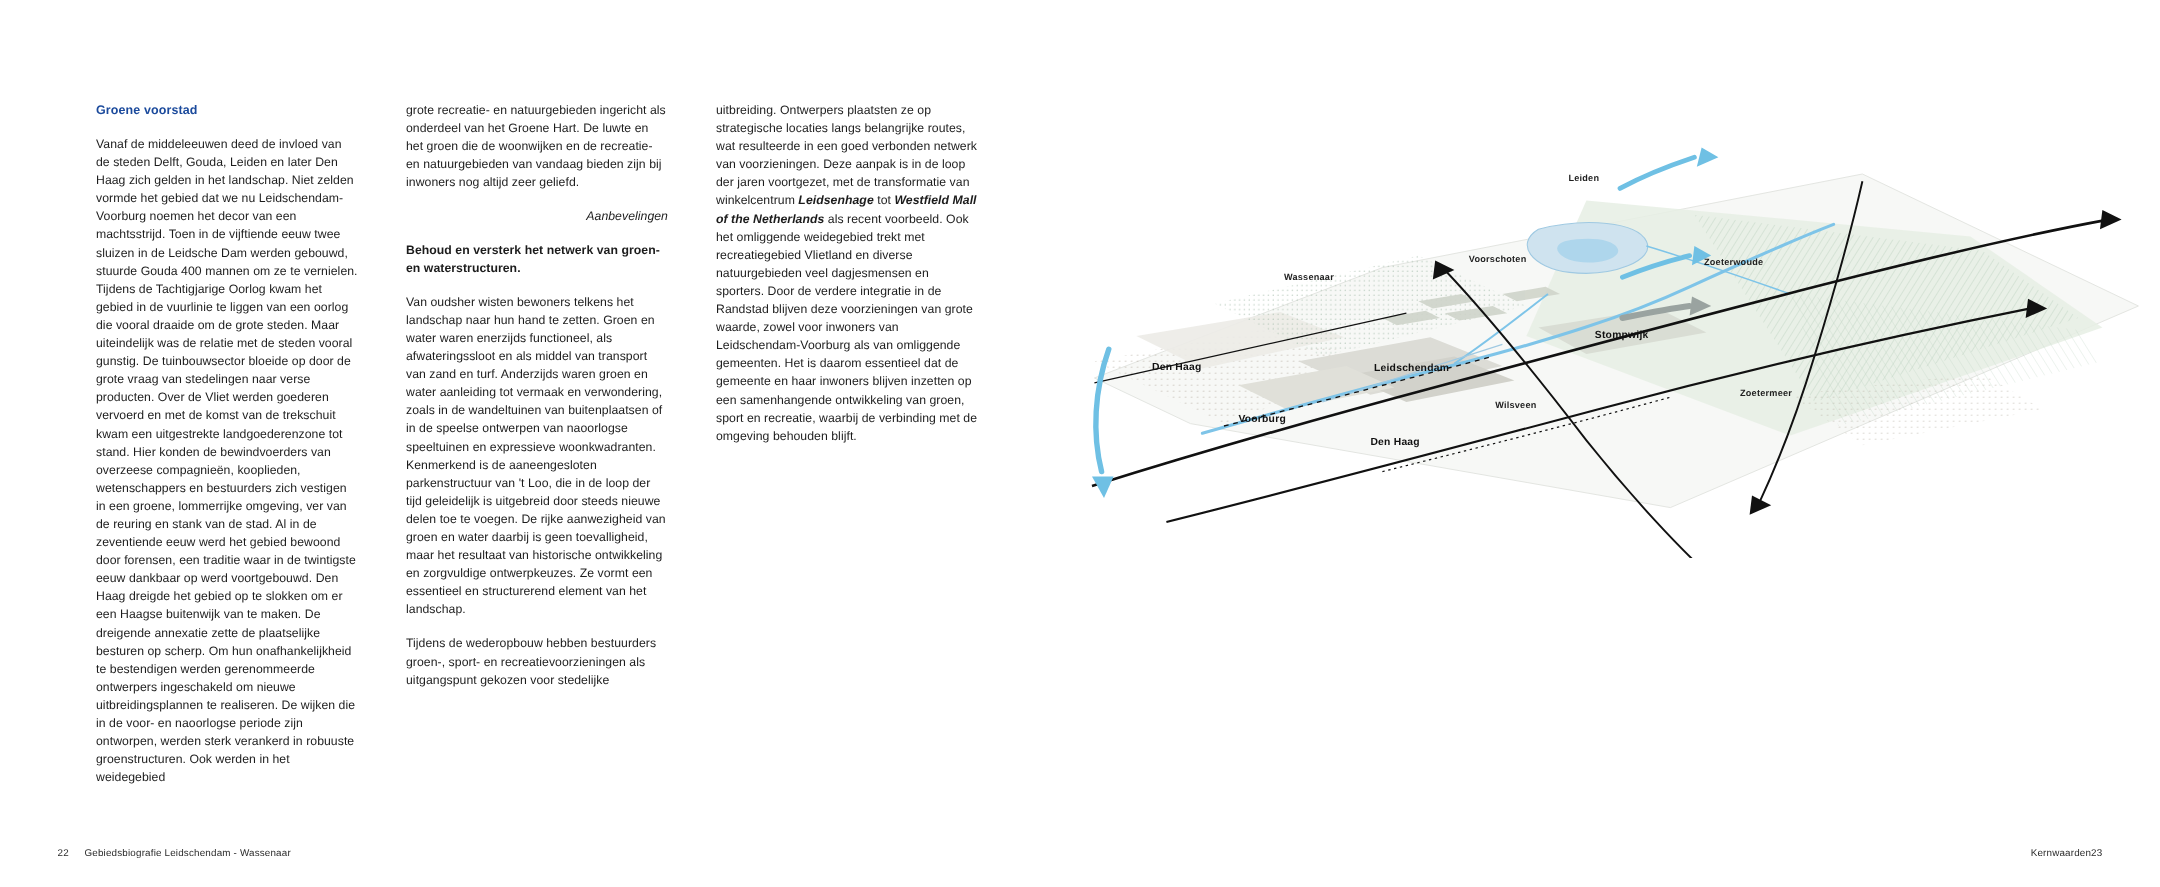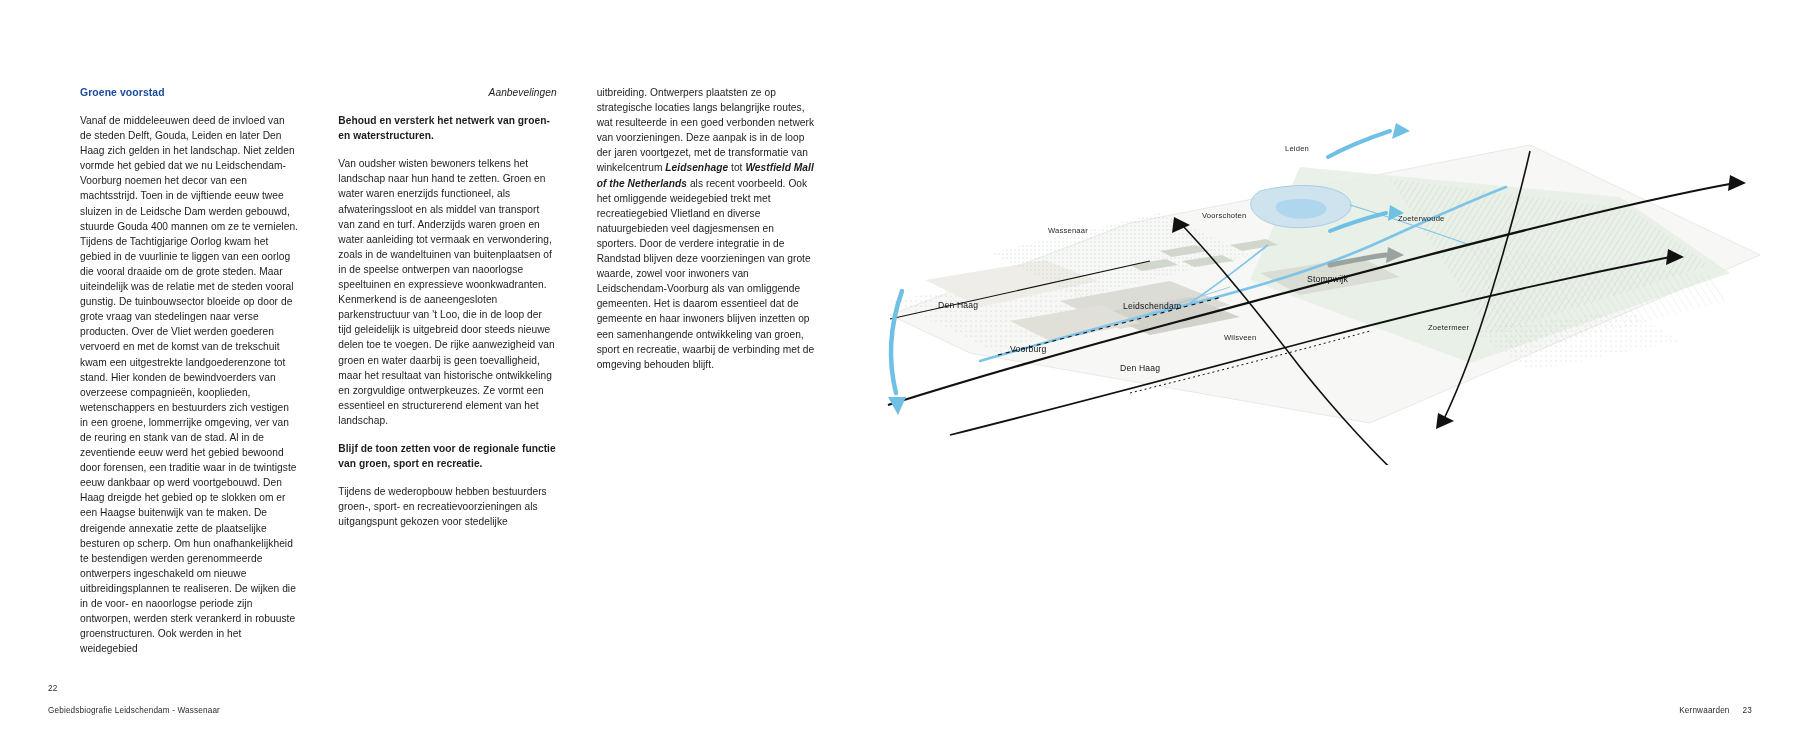--- a/index.html
+++ b/index.html
@@ -70,43 +70,42 @@
   .footer-left {
     position: absolute;
     left: 48px;
     bottom: 24px;
     display: flex;
     align-items: baseline;
     gap: 13px;
     font-size: 8.2px;
     color: #2a2a2a;
     letter-spacing: 0.15px;
-    flex-direction: column;
   }
   .footer-right {
     position: absolute;
     right: 48px;
     bottom: 24px;
     display: flex;
     align-items: center;
-    gap: 13px;
     font-size: 8.2px;
     color: #2a2a2a;
     letter-spacing: 0.15px;
     margin-top: 38px;
   }
   .pagenum { font-size: 8.2px; color: #2a2a2a; }
 
   
   .map-wrap {
     position: absolute;
-    left: 830px;
+    left: 852px;
     top: 105px;
     width: 940px;
     height: 360px;
+    font-weight: bold;
   }
   .map-wrap svg { display: block; }
   .maplabel {
     font-family: "Liberation Sans", sans-serif;
     font-size: 7.6px;
     fill: #1f1f1f;
     letter-spacing: 0.2px;
   }
   .maplabel-big {
     font-family: "Liberation Sans", sans-serif;
@@ -121,24 +120,24 @@
 <div id="page">
 
   <div class="columns">
 
     <div class="col">
       <p class="section-title">Groene voorstad</p>
       <p class="body-run">Vanaf de middeleeuwen deed de invloed van de steden Delft, Gouda, Leiden en later Den Haag zich gelden in het landschap. Niet zelden vormde het gebied dat we nu Leidschendam-Voorburg noemen het decor van een machtsstrijd. Toen in de vijftiende eeuw twee sluizen in de Leidsche Dam werden gebouwd, stuurde Gouda 400 mannen om ze te vernielen. Tijdens de Tachtigjarige Oorlog kwam het gebied in de vuurlinie te liggen van een oorlog die vooral draaide om de grote steden. Maar uiteindelijk was de relatie met de steden vooral gunstig. De tuinbouwsector bloeide op door de grote vraag van stedelingen naar verse producten. Over de Vliet werden goederen vervoerd en met de komst van de trekschuit kwam een uitgestrekte landgoederenzone tot stand. Hier konden de bewindvoerders van overzeese compagnieën, kooplieden, wetenschappers en bestuurders zich vestigen in een groene, lommerrijke omgeving, ver van de reuring en stank van de stad. Al in de zeventiende eeuw werd het gebied bewoond door forensen, een traditie waar in de twintigste eeuw dankbaar op werd voortgebouwd. Den Haag dreigde het gebied op te slokken om er een Haagse buitenwijk van te maken. De dreigende annexatie zette de plaatselijke besturen op scherp. Om hun onafhankelijkheid te bestendigen werden gerenommeerde ontwerpers ingeschakeld om nieuwe uitbreidingsplannen te realiseren. De wijken die in de voor- en naoorlogse periode zijn ontworpen, werden sterk verankerd in robuuste groenstructuren. Ook werden in het weidegebied</p>
     </div>
 
     <div class="col">
+      <p class="body-run">grote recreatie- en natuurgebieden ingericht als onderdeel van het Groene Hart. De luwte en het groen die de woonwijken en de recreatie- en natuurgebieden van vandaag bieden zijn bij inwoners nog altijd zeer geliefd.</p>
       <p class="italic-head">Aanbevelingen</p>
       <p class="bold-head">Behoud en versterk het netwerk van groen- en waterstructuren.</p>
       <p class="body-run">Van oudsher wisten bewoners telkens het landschap naar hun hand te zetten. Groen en water waren enerzijds functioneel, als afwateringssloot en als middel van transport van zand en turf. Anderzijds waren groen en water aanleiding tot vermaak en verwondering, zoals in de wandeltuinen van buitenplaatsen of in de speelse ontwerpen van naoorlogse speeltuinen en expressieve woonkwadranten. Kenmerkend is de aaneengesloten parkenstructuur van 't Loo, die in de loop der tijd geleidelijk is uitgebreid door steeds nieuwe delen toe te voegen. De rijke aanwezigheid van groen en water daarbij is geen toevalligheid, maar het resultaat van historische ontwikkeling en zorgvuldige ontwerpkeuzes. Ze vormt een essentieel en structurerend element van het landschap.</p>
-      <p class="bold-head gap-before">Blijf de toon zetten voor de regionale functie van groen, sport en recreatie.</p>
       <p class="body-run">Tijdens de wederopbouw hebben bestuurders groen-, sport- en recreatievoorzieningen als uitgangspunt gekozen voor stedelijke</p>
     </div>
 
     <div class="col">
       <p class="body-run"><span>uitbreiding. Ontwerpers plaatsten ze op strategische locaties langs belangrijke routes, wat resulteerde in een goed verbonden netwerk van voorzieningen. Deze aanpak is in de loop der jaren voortgezet, met de transformatie van winkelcentrum </span><em>Leidsenhage</em><span> tot </span><em>Westfield Mall of the Netherlands</em><span> als recent voorbeeld. Ook het omliggende weidegebied trekt met recreatiegebied Vlietland en diverse natuurgebieden veel dagjesmensen en sporters. Door de verdere integratie in de Randstad blijven deze voorzieningen van grote waarde, zowel voor inwoners van Leidschendam-Voorburg als van omliggende gemeenten. Het is daarom essentieel dat de gemeente en haar inwoners blijven inzetten op een samenhangende ontwikkeling van groen, sport en recreatie, waarbij de verbinding met de omgeving behouden blijft.</span></p>
     </div>
   </div>
 
   <div class="map-wrap">
     <svg width="940" height="360" viewBox="0 0 940 360" xmlns="http://www.w3.org/2000/svg">

